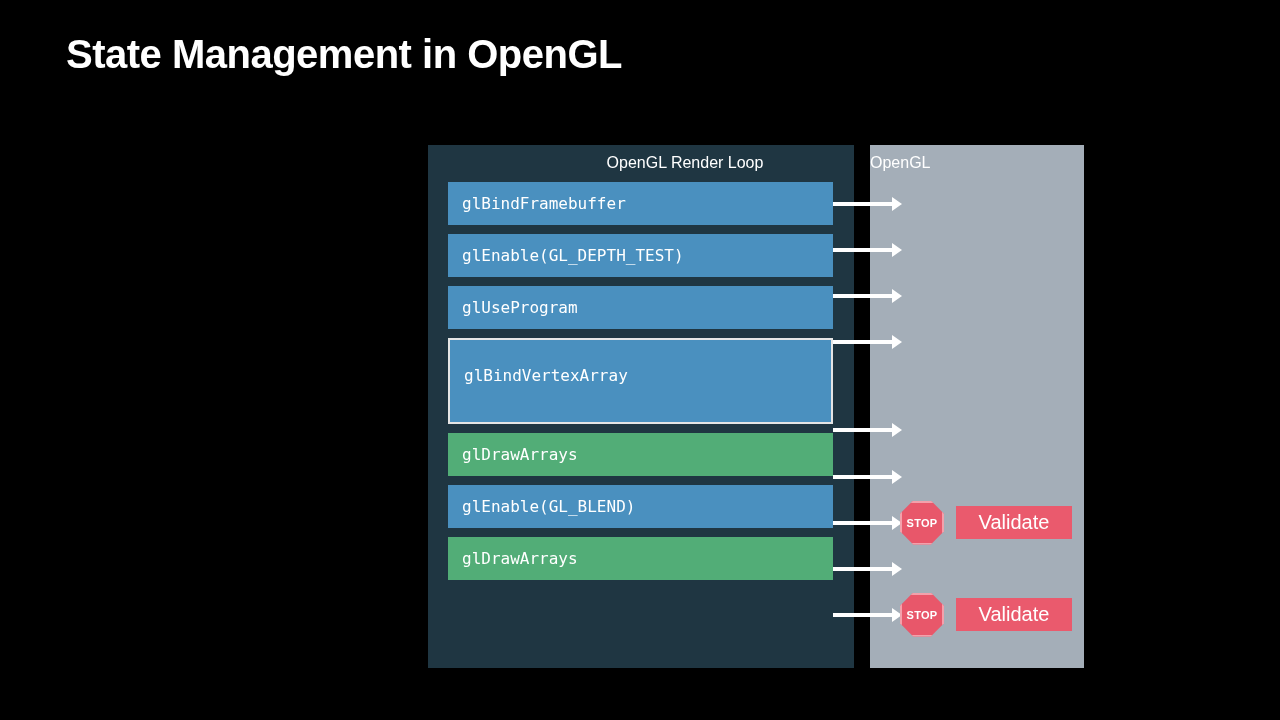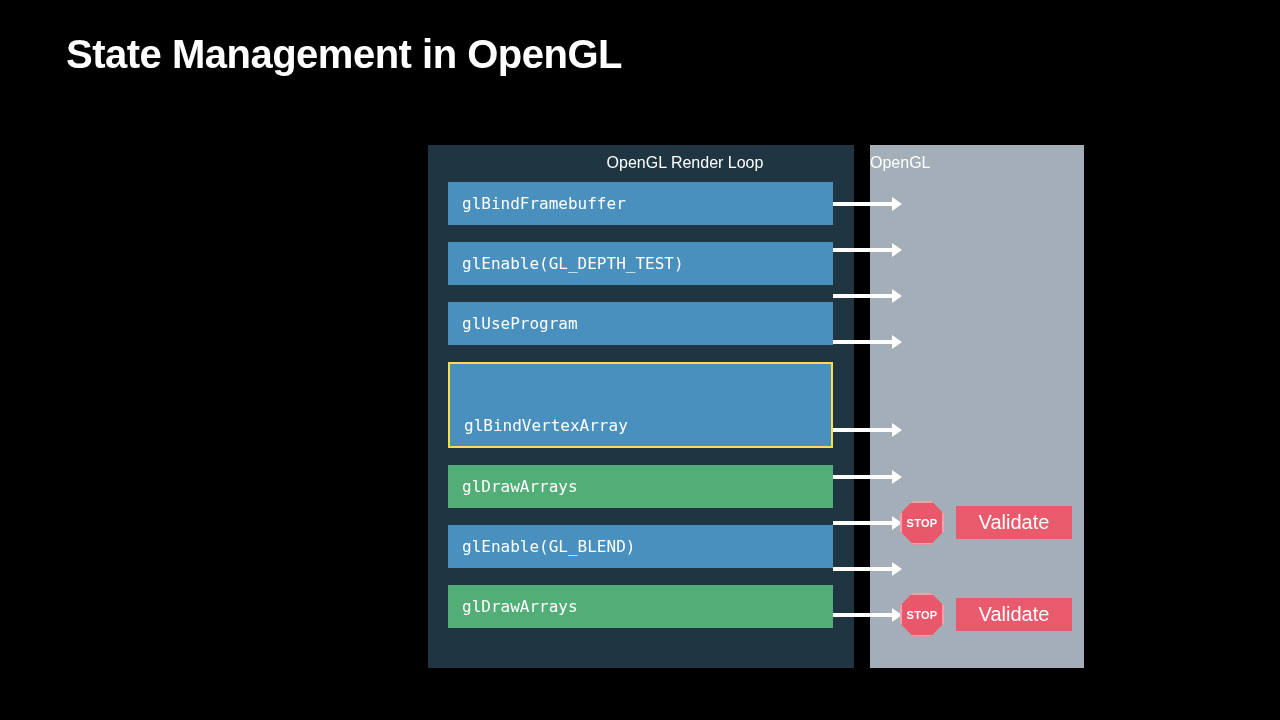--- a/index.html
+++ b/index.html
@@ -63,41 +63,40 @@
     position: absolute;
     left: 20px;
     top: 37px;
     width: 385px;
   }
 
   .call-box {
     position: relative;
     box-sizing: border-box;
     width: 385px;
-    margin-bottom: 17px;
+    margin-bottom: 9px;
     display: flex;
     align-items: center;
     color: #ffffff;
     font-family: "DejaVu Sans Mono", monospace;
     font-size: 16px;
     padding-left: 14px;
   }
   .call-box.state {
     background: #4a90bf;
     height: 43px;
   }
   .call-box.draw {
     background: #52ad77;
     height: 43px;
     text-align: center;
   }
   .call-box.highlight {
     height: 86px;
-    border: 2px solid #fde047;
-    align-items: flex-end;
+    border: 2px solid #e5e5e5;
     padding-bottom: 11px;
   }
 
   
   #opengl-panel {
     position: absolute;
     left: 442px;
     top: 0px;
     width: 214px;
     height: 523px;

